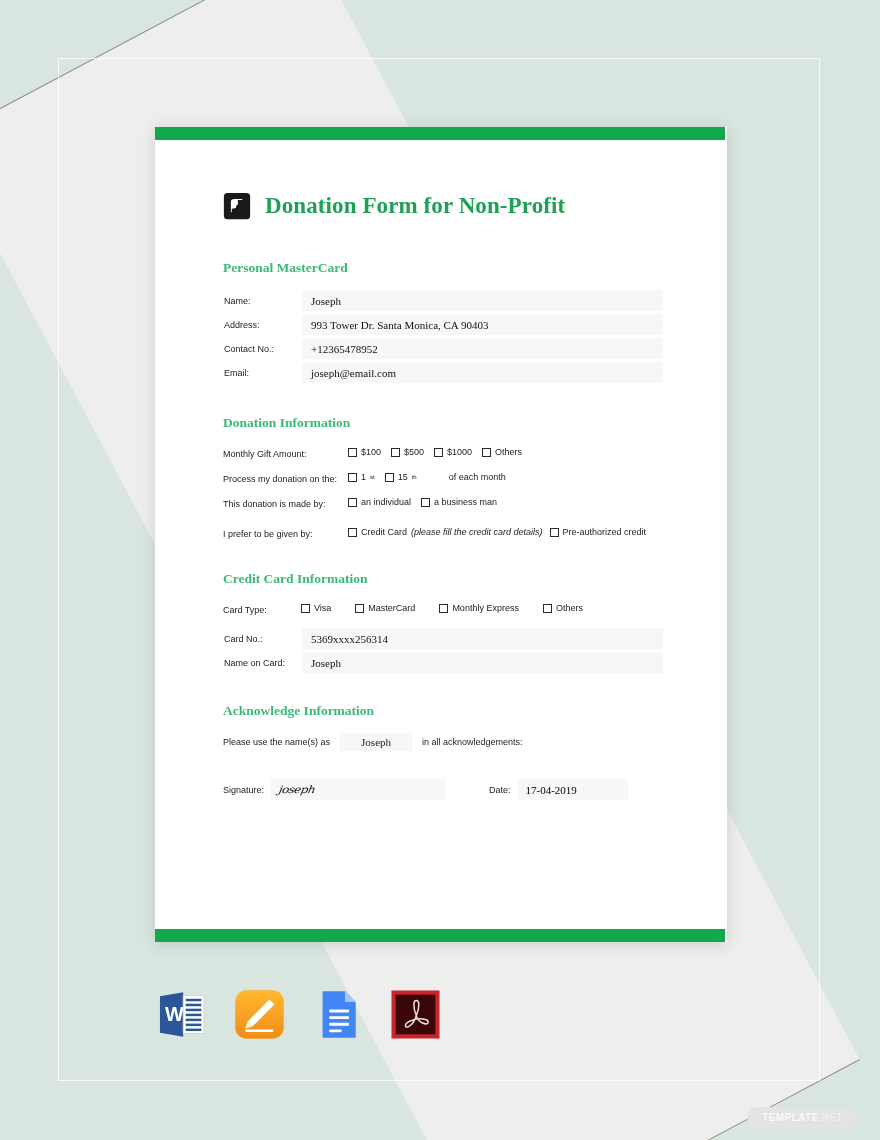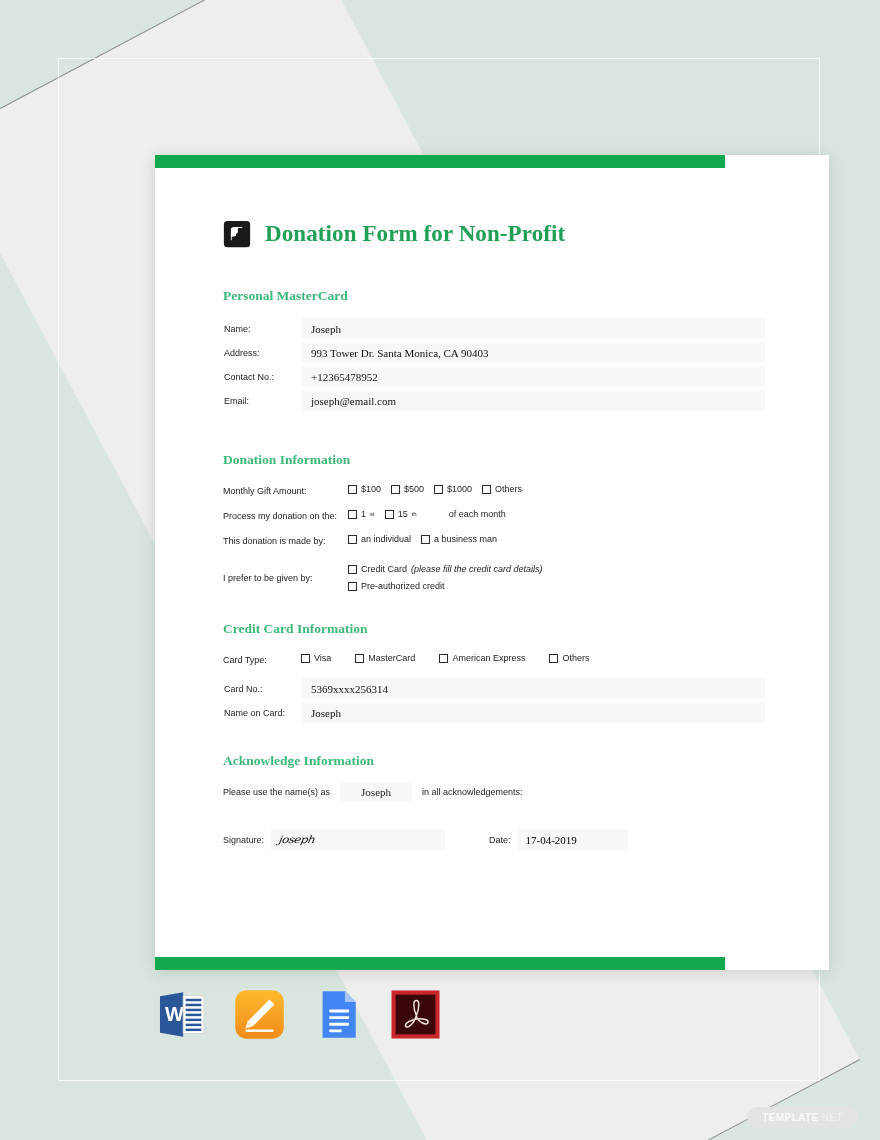--- a/index.html
+++ b/index.html
@@ -54,22 +54,22 @@
     width: 762px;
     height: 1023px;
     border: 1px solid rgba(255,255,255,0.75);
     box-sizing: border-box;
   }
 
   
   #doc-sheet {
     position: absolute;
     left: 155px;
-    top: 155px;
-    width: 674px;
+    top: 127px;
+    width: 572px;
     height: 815px;
     background: #ffffff;
     box-shadow: 0 2px 14px rgba(60,70,64,0.18);
     box-sizing: border-box;
   }
   .doc-bar {
     position: absolute;
     left: 0;
     width: 570px;
     height: 13px;
@@ -162,21 +162,21 @@
   }
   .check-opts {
     display: flex;
     flex-wrap: wrap;
     align-items: center;
     gap: 10px;
     font-size: 9px;
     color: #1c1c1c;
   }
   .check-opts.stacked {
-    flex-direction: column;
+    flex-direction: row;
     align-items: flex-start;
     gap: 7px;
   }
   .check-item {
     display: inline-flex;
     align-items: center;
     gap: 4px;
     white-space: nowrap;
   }
   .checkbox {
@@ -326,21 +326,21 @@
       <div class="field-row">
         <div class="field-label">Contact No.:</div>
         <div class="field-value">+12365478952</div>
       </div>
       <div class="field-row">
         <div class="field-label">Email:</div>
         <div class="field-value">joseph@email.com</div>
       </div>
     </div>
 
-    <div class="section-block" style="margin-top:41px;">
+    <div class="section-block" style="margin-top:32px;">
       <div class="section-heading">Donation Information</div>
 
       <div class="check-row" style="margin-top:16px;">
         <div class="check-row-label">Monthly Gift Amount:</div>
         <div class="check-opts">
           <span class="check-item">
             <span class="checkbox"></span>
             <span>$100</span>
           </span>
           <span class="check-item">
@@ -414,21 +414,21 @@
           <span class="check-item">
             <span class="checkbox"></span>
             <span>Visa</span>
           </span>
           <span class="check-item">
             <span class="checkbox"></span>
             <span>MasterCard</span>
           </span>
           <span class="check-item">
             <span class="checkbox"></span>
-            <span>American Express</span>
+            <span>Monthly Express</span>
           </span>
           <span class="check-item">
             <span class="checkbox"></span>
             <span>Others</span>
           </span>
         </div>
       </div>
 
       <div class="field-row" style="margin-top:4px;">
         <div class="field-label">Card No.:</div>

